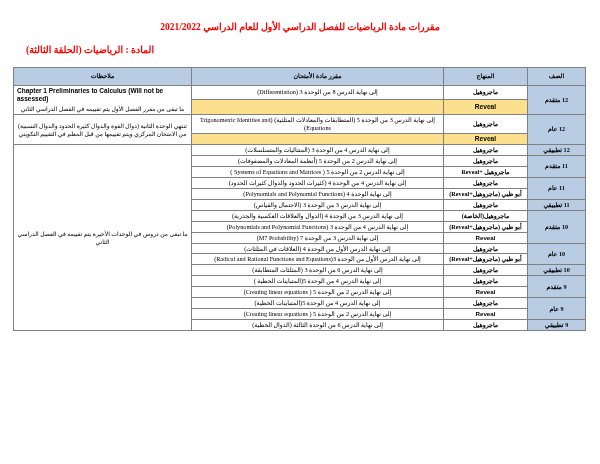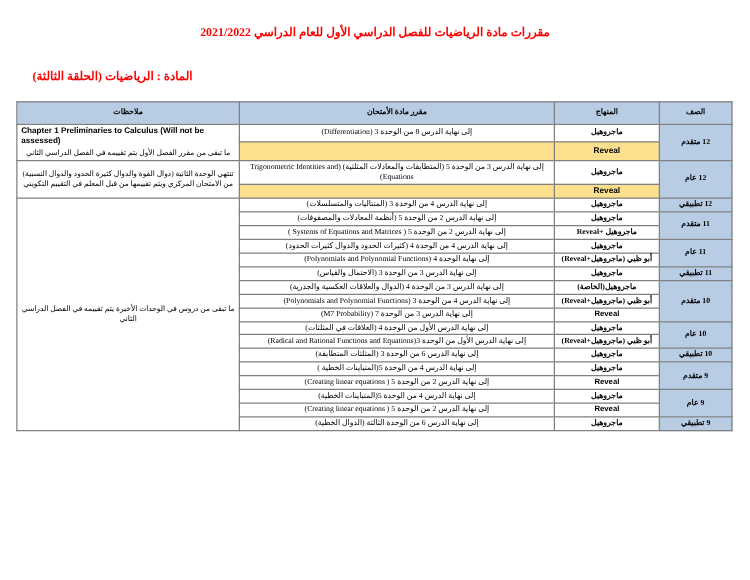--- a/index.html
+++ b/index.html
@@ -30,21 +30,21 @@
     margin: 0;
     padding-top: 22px;
     line-height: 1.2;
     direction: rtl;
   }
   .doc-subtitle {
     text-align: left;
     color: #ff0000;
     font-weight: bold;
     font-size: 9.5px;
-    margin: 12px;
+    margin: 0;
     padding-top: 12px;
     padding-left: 0;
     padding-right: 0;
     margin-right: 0;
     margin-left: 26px;
     line-height: 1.2;
     direction: rtl;
   }
   .table-wrap {
     margin: 10px auto 0 auto;

